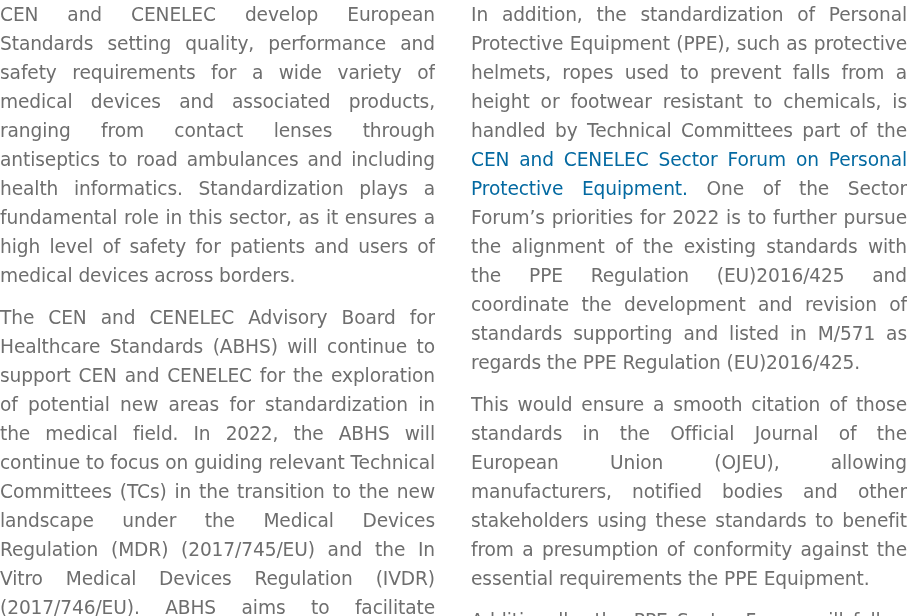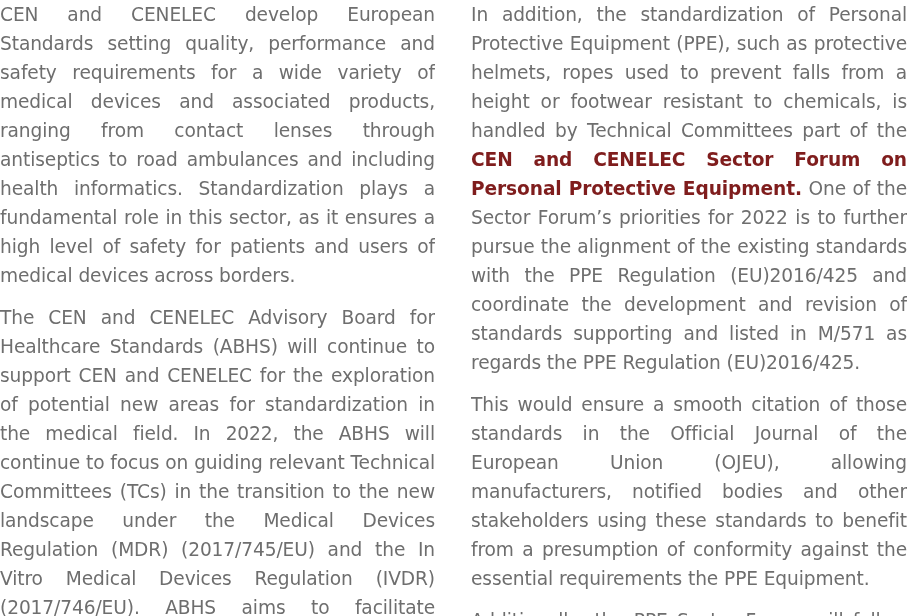--- a/index.html
+++ b/index.html
@@ -58,22 +58,22 @@
     -webkit-font-smoothing: antialiased;
   }
   p.para:last-child {
     margin-bottom: 0;
   }
   
   p.para.justify-last {
     text-align-last: justify;
   }
   a.link, span.link {
-    color: #7f1d1d;
-    font-weight: bold;
+    color: #0369a1;
+    font-weight: normal;
     text-decoration: none;
   }
 </style>
 </head>
 <body>
 
 <div id="page">
   <div class="columns">
 
     <div class="column column-left">

